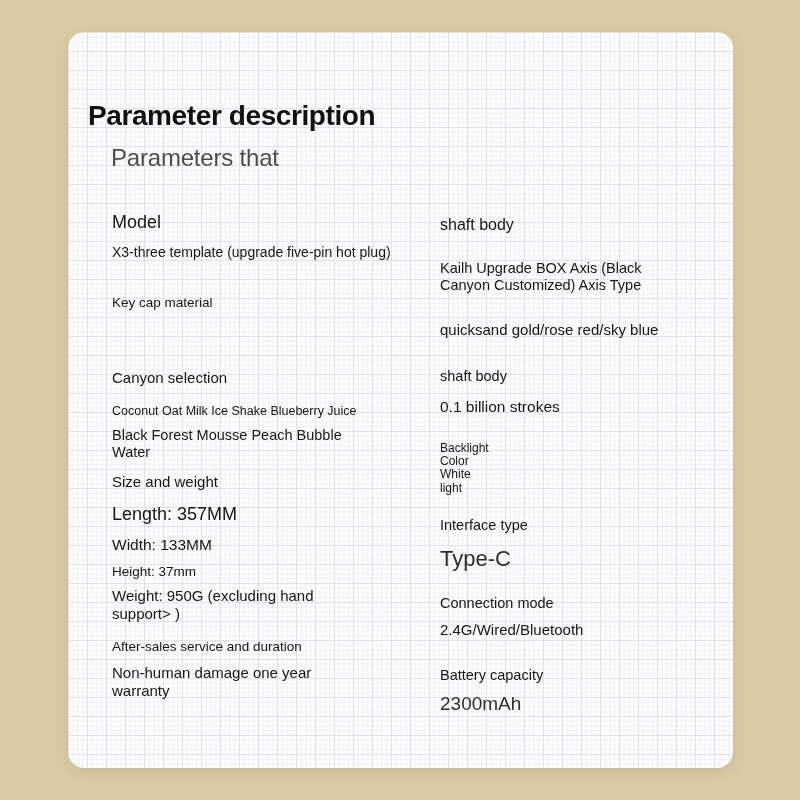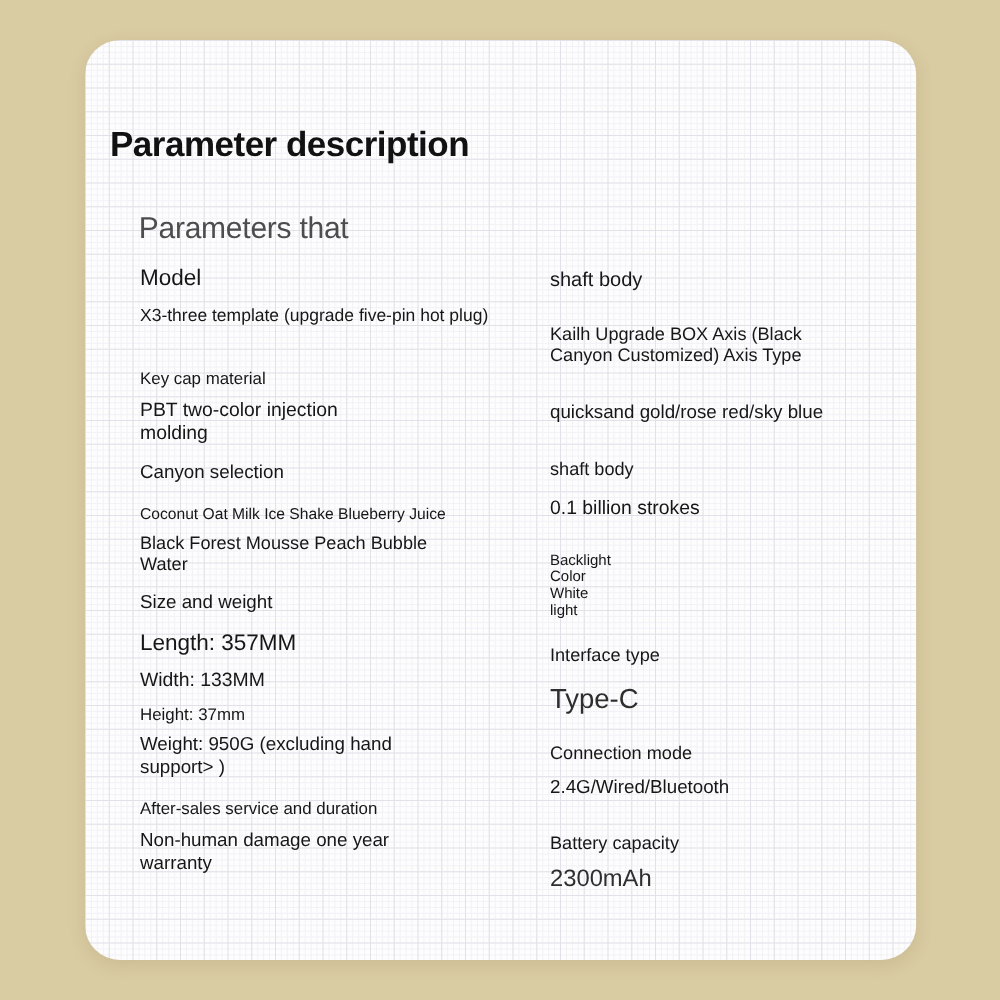--- a/index.html
+++ b/index.html
@@ -23,32 +23,32 @@
     position:absolute;
     left:68px; top:32px;
     width:665px; height:736px;
     background-color:var(--card);
     background-image:
       linear-gradient(to right, var(--grid-major) 1px, transparent 1px),
       linear-gradient(to bottom, var(--grid-major) 1px, transparent 1px),
       linear-gradient(to right, var(--grid-minor) 1px, transparent 1px),
       linear-gradient(to bottom, var(--grid-minor) 1px, transparent 1px);
     background-size:19px 19px,19px 19px,4.75px 4.75px,4.75px 4.75px;
-    border-radius:28px;
+    border-radius:16px;
     box-shadow:0 4px 14px rgba(110,95,60,.14);
   }
   .abs{position:absolute;}
   .nowrap{white-space:nowrap;}
   .title{
     left:20px; top:68px;
     font-size:28px; font-weight:700; letter-spacing:-.4px; color:#111;
   }
   .subtitle{
     left:43px; top:112px;
-    font-size:24px; font-weight:400; letter-spacing:-.2px; color:var(--text-muted);margin-top:25px;
+    font-size:24px; font-weight:400; letter-spacing:-.2px; color:var(--text-muted);
   }
   
   .lx{left:44px;}
   .model-label   {top:180px; font-size:18px;}
   .model-value   {top:212px; font-size:14px; width:312px; line-height:1.28;}
   .keycap-label  {top:263px; font-size:13.5px;}
   .keycap-value  {top:288px; font-size:15.5px; width:205px; line-height:1.18;}
   .color-label   {top:337px; font-size:15px;}
   .color-value-1 {top:372px; font-size:12.5px;}
   .color-value-2 {top:395px; font-size:14.5px; width:258px; line-height:1.18;}
@@ -79,21 +79,20 @@
 
 <div class="card">
 
   <div class="abs title nowrap">Parameter description</div>
   <div class="abs subtitle nowrap">Parameters that</div>
 
   <div class="abs lx model-label nowrap">Model</div>
   <div class="abs lx model-value">X3-three template (upgrade five-pin hot plug)</div>
 
   <div class="abs lx keycap-label nowrap">Key cap material</div>
-  <div class="abs lx keycap-value">PBT two-color injection molding</div>
 
   <div class="abs lx color-label nowrap">Canyon selection</div>
   <div class="abs lx color-value-2">Black Forest Mousse Peach Bubble Water</div>
   <div class="abs lx color-value-1 nowrap">Coconut Oat Milk Ice Shake Blueberry Juice</div>
 
   <div class="abs lx size-label nowrap">Size and weight</div>
   <div class="abs lx len-value nowrap">Length: 357MM</div>
   <div class="abs lx wid-value nowrap">Width: 133MM</div>
   <div class="abs lx hei-value nowrap">Height: 37mm</div>
   <div class="abs lx wei-value">Weight: 950G (excluding hand support&gt; )</div>

